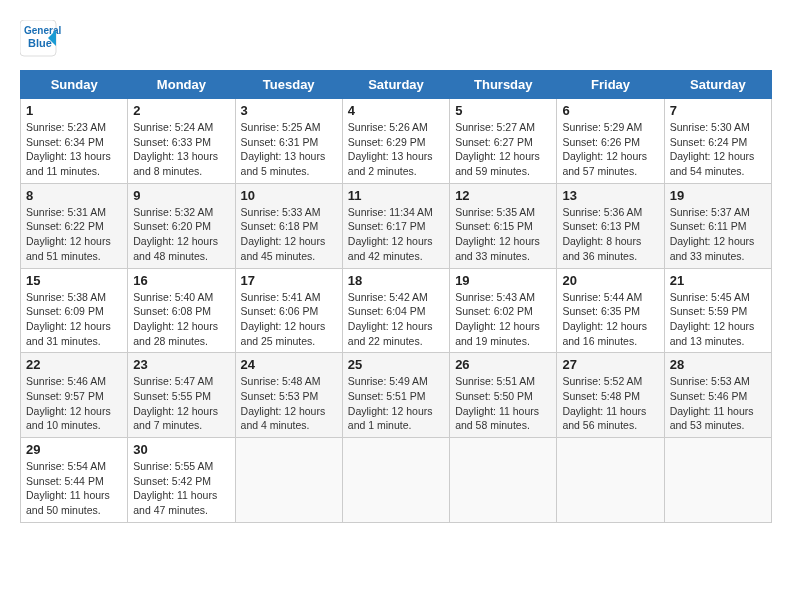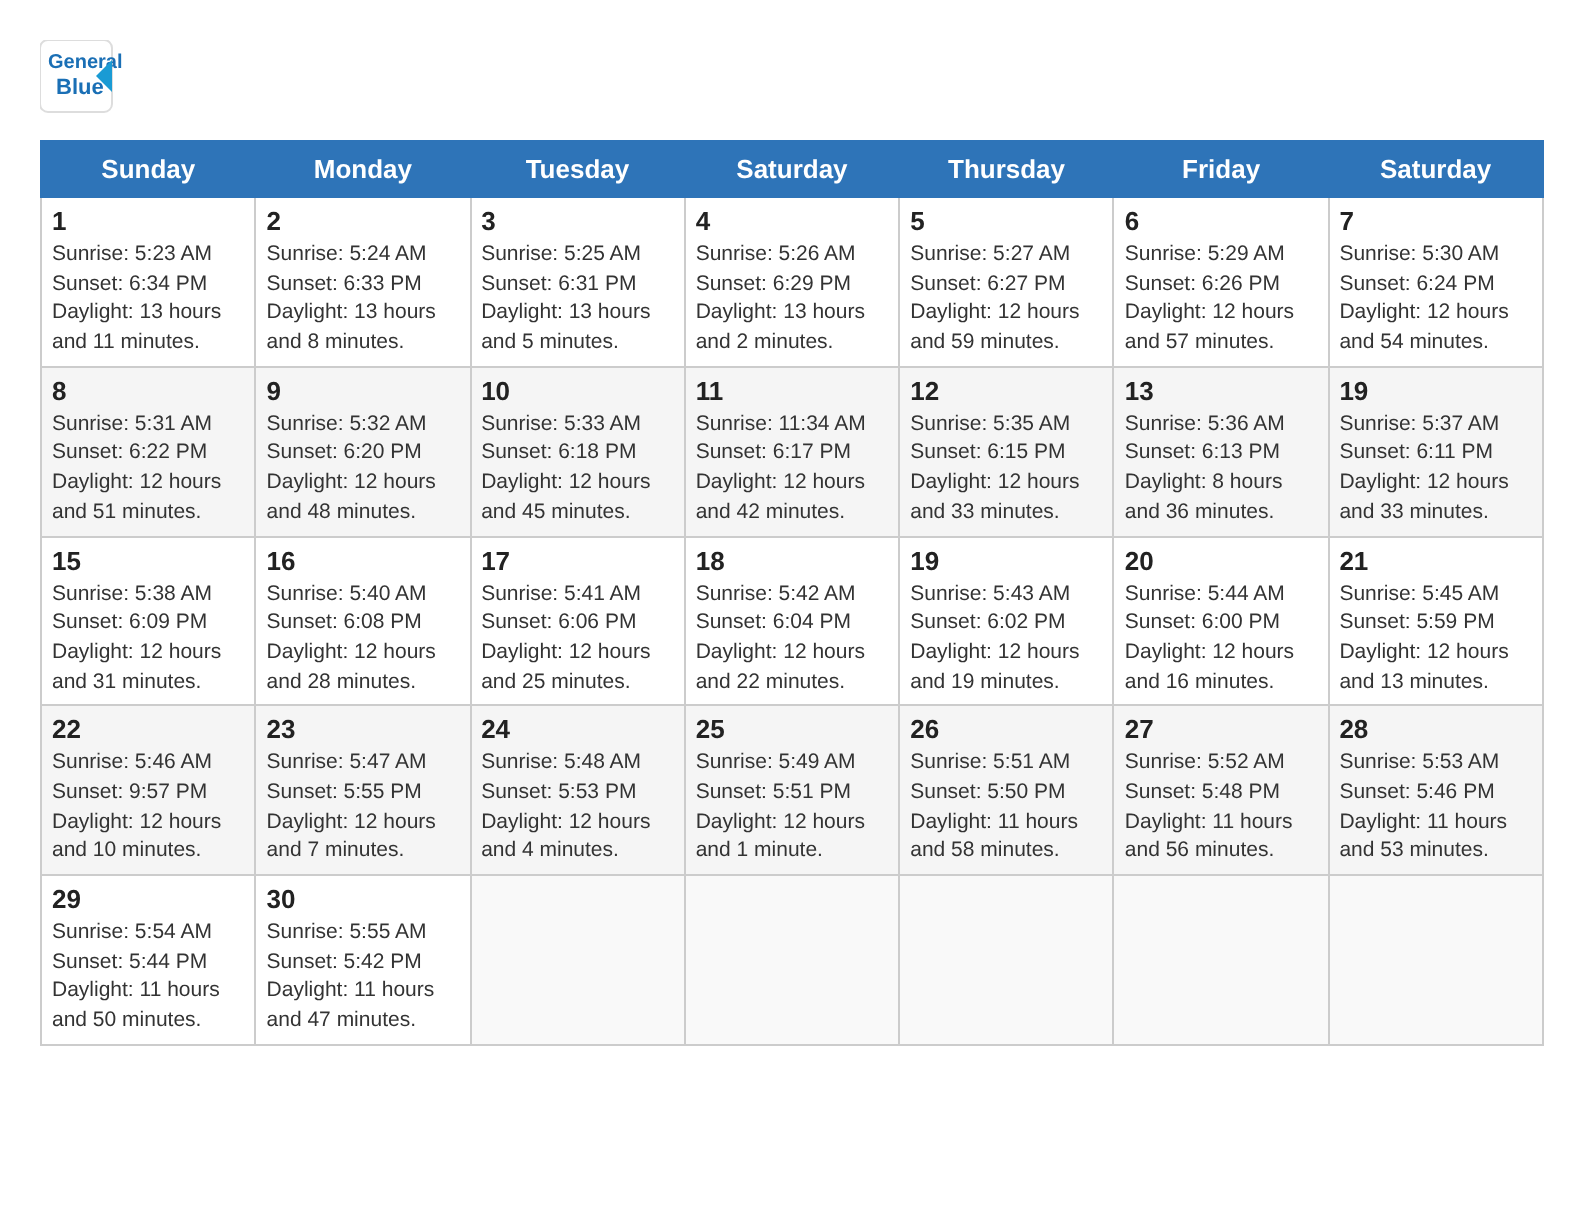--- a/index.html
+++ b/index.html
@@ -268,21 +268,21 @@
         <div class="day-info">
           <span>Sunrise: 5:43 AM</span><br>
           <span>Sunset: 6:02 PM</span><br>
           <span>Daylight: 12 hours and 19 minutes.</span>
         </div>
       </td>
         <td>
         <span class="day-num">20</span>
         <div class="day-info">
           <span>Sunrise: 5:44 AM</span><br>
-          <span>Sunset: 6:00 PM</span><br>
+          <span>Sunset: 6:35 PM</span><br>
           <span>Daylight: 12 hours and 16 minutes.</span>
         </div>
       </td>
         <td>
         <span class="day-num">21</span>
         <div class="day-info">
           <span>Sunrise: 5:45 AM</span><br>
           <span>Sunset: 5:59 PM</span><br>
           <span>Daylight: 12 hours and 13 minutes.</span>
         </div>

